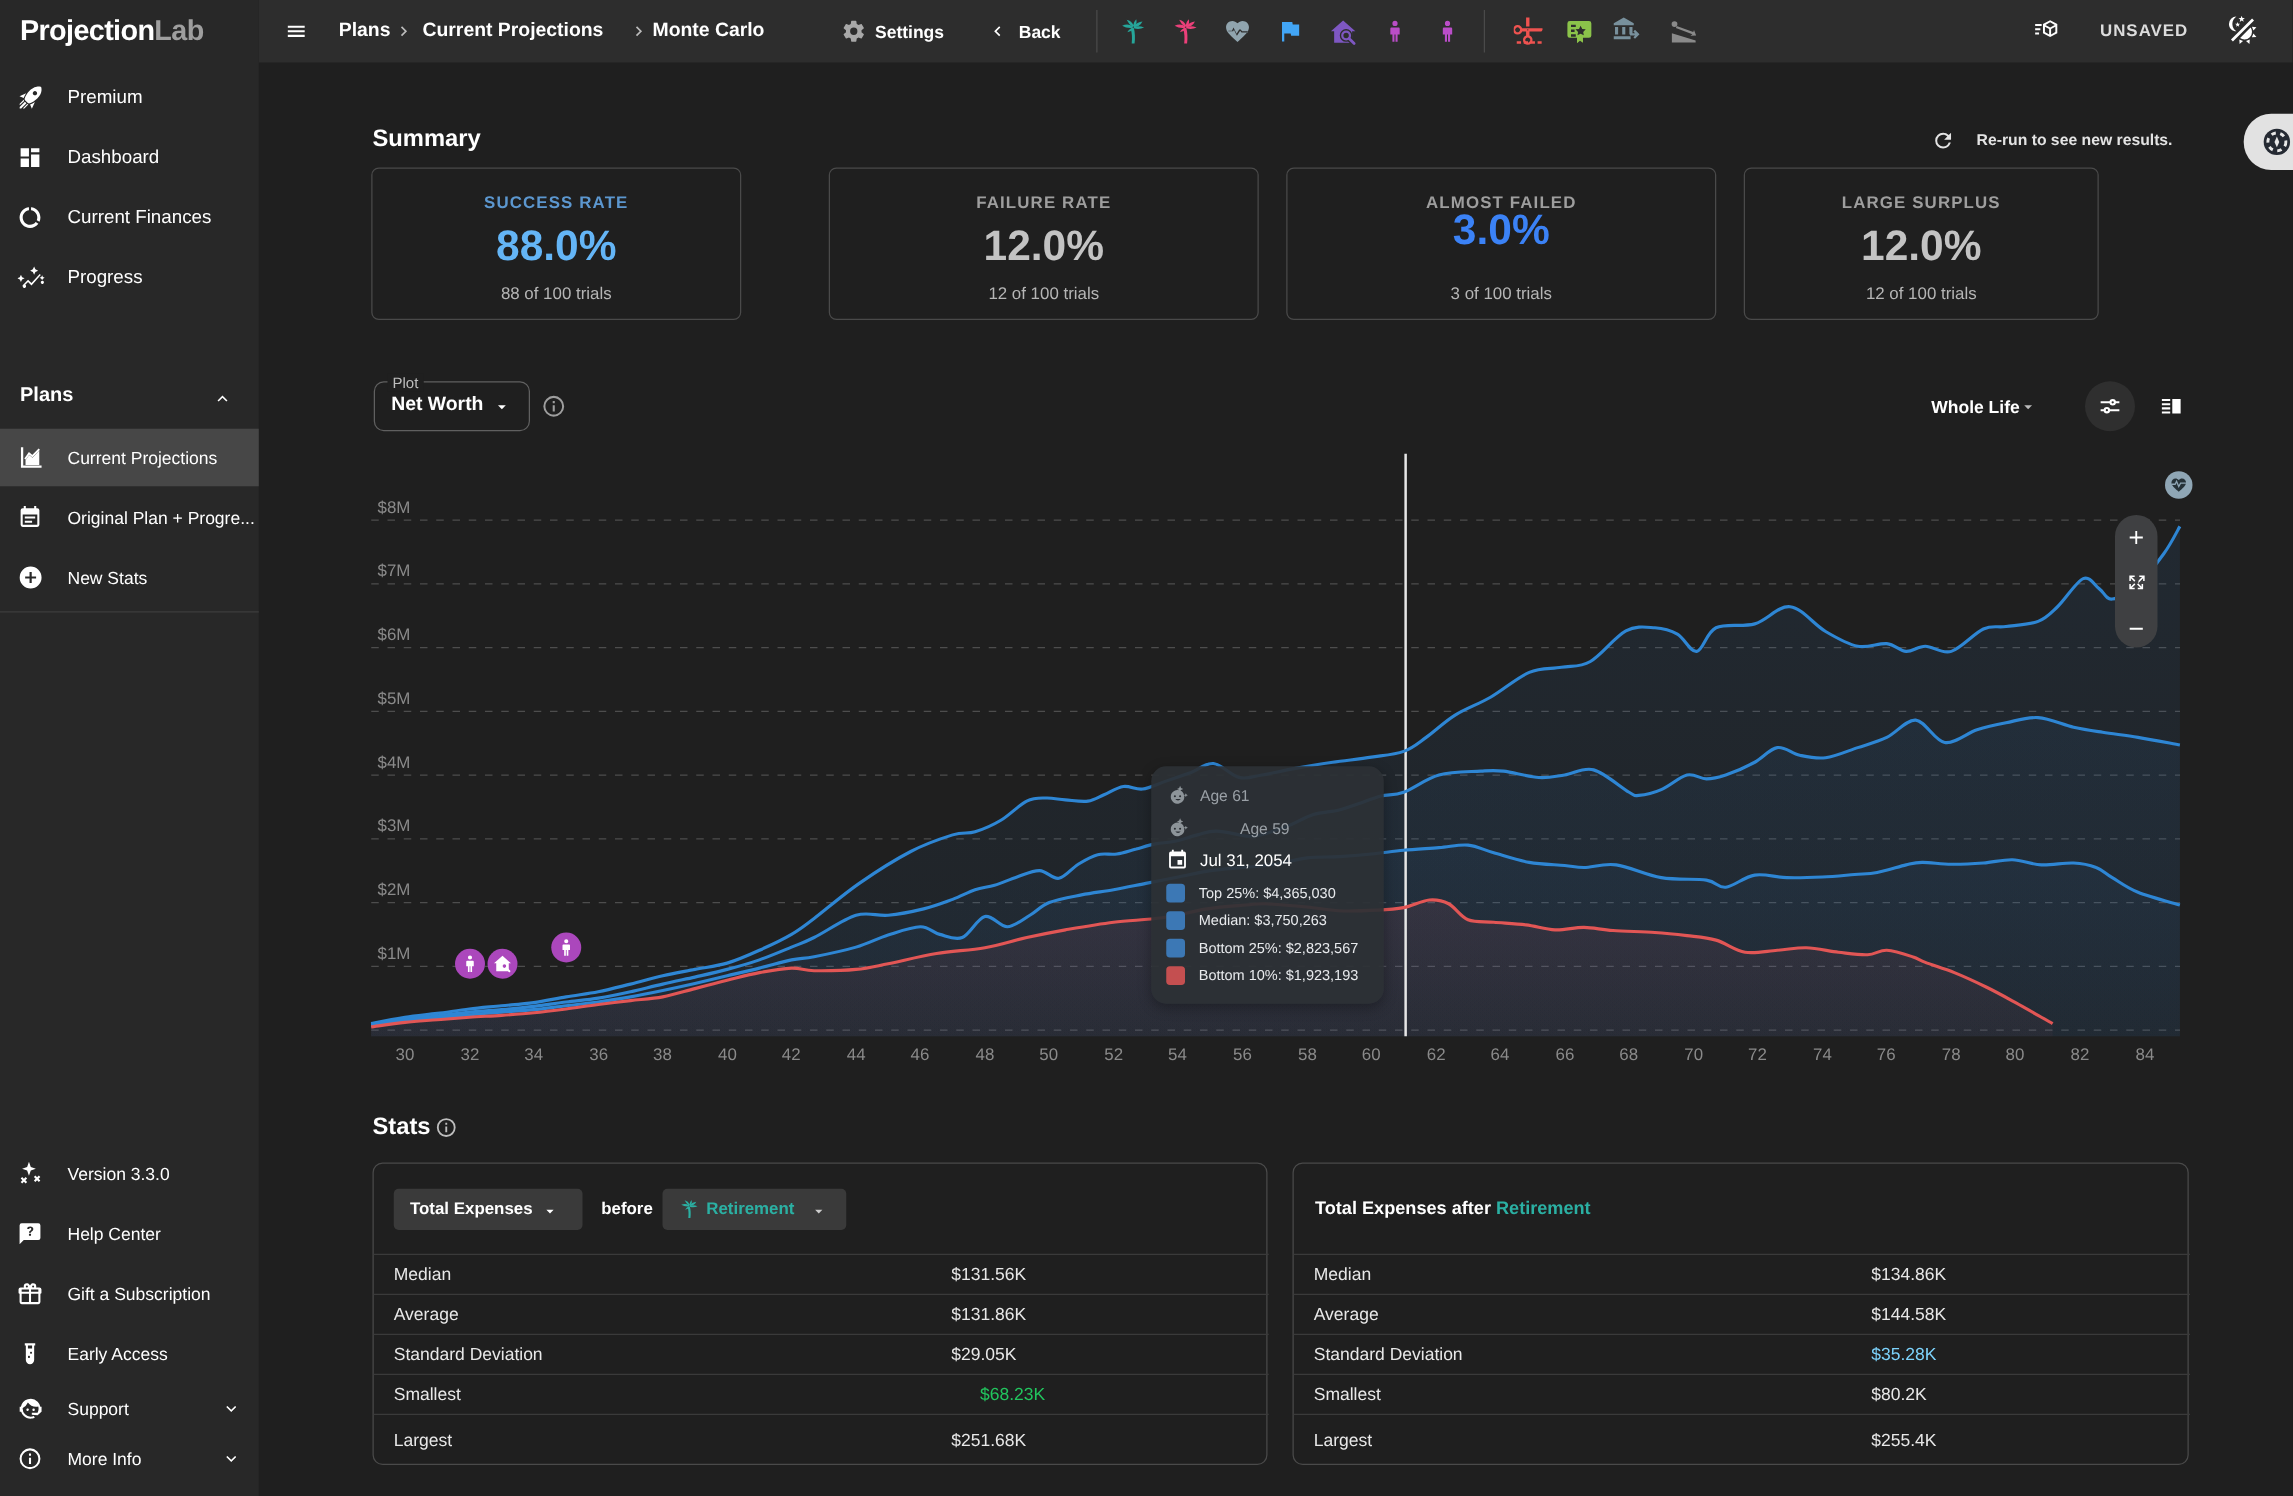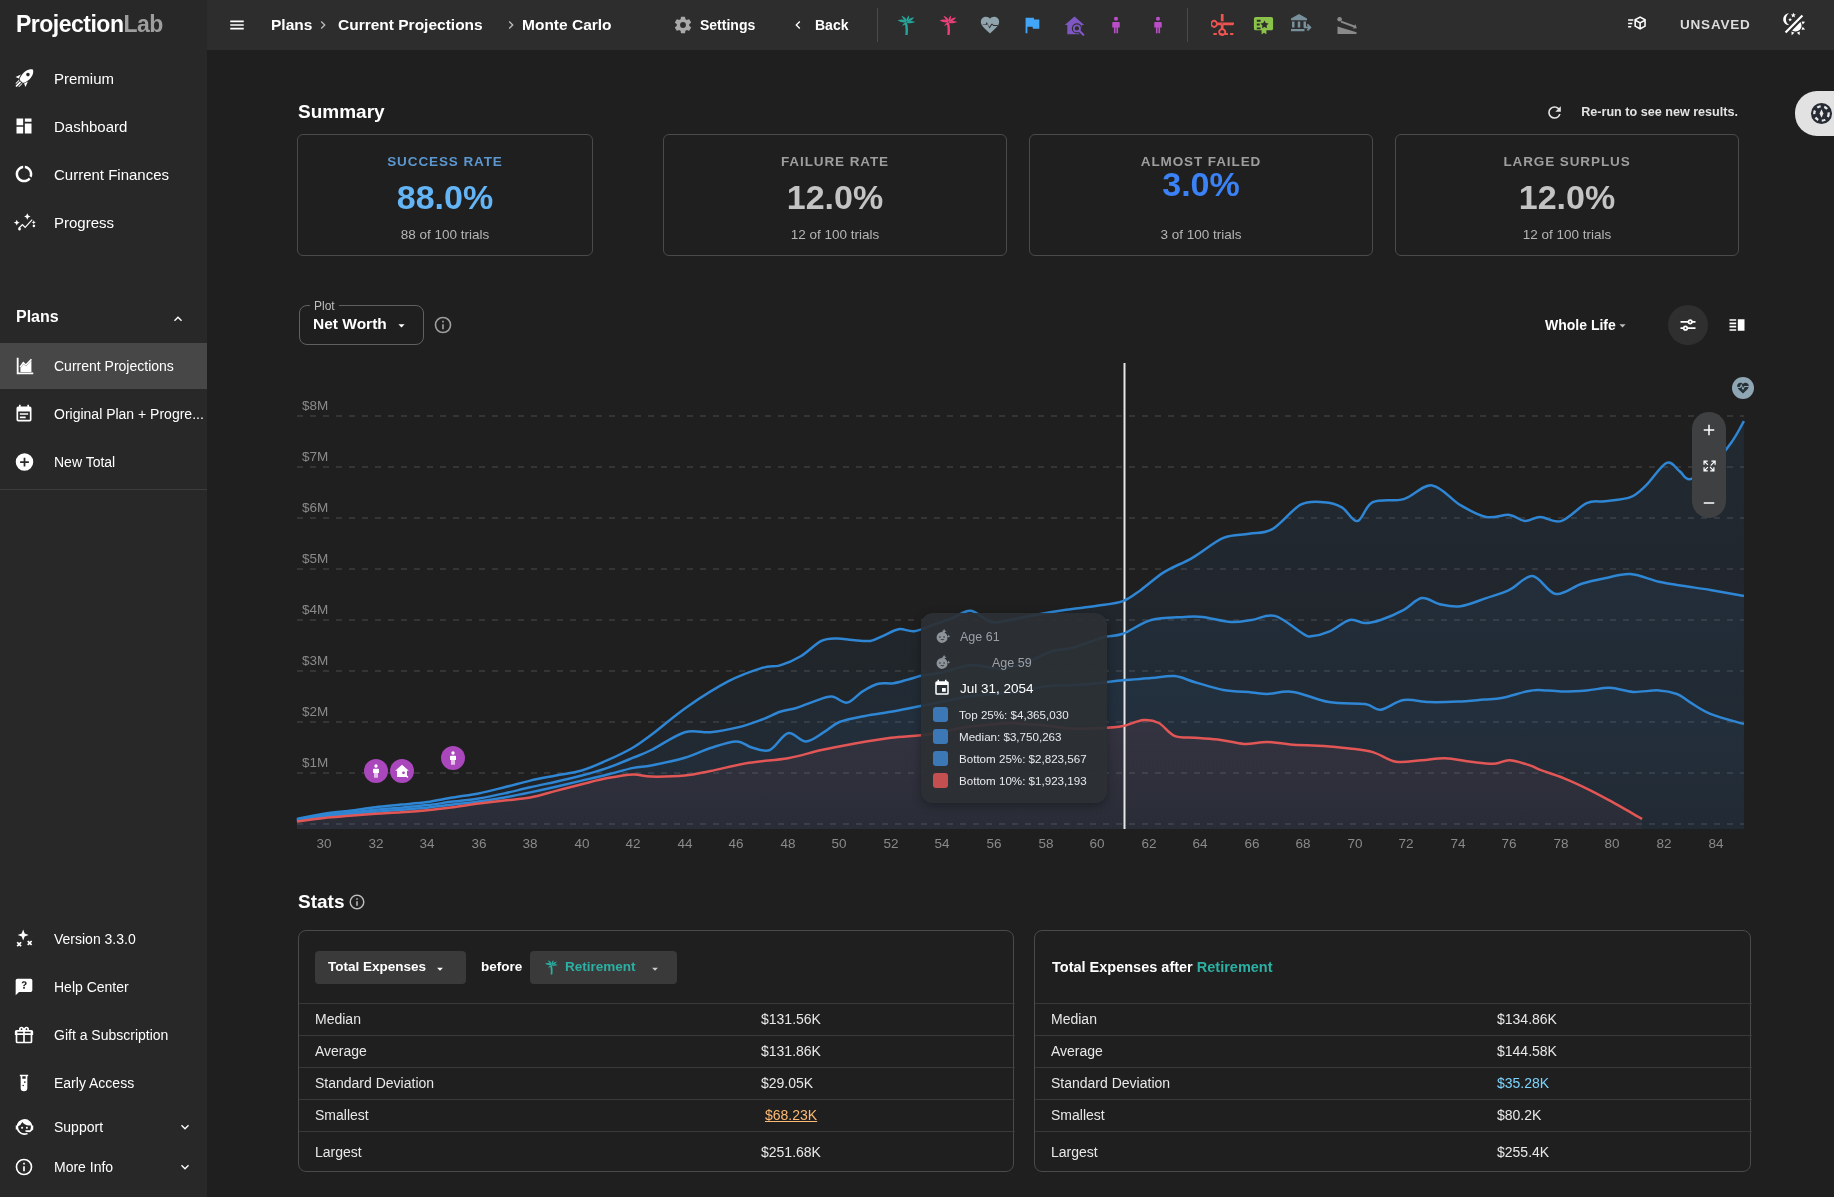--- a/index.html
+++ b/index.html
@@ -60,21 +60,21 @@
     <div class="mi" style="top:394px;font-weight:normal;font-size:14px;">
       <svg width="20" height="20" viewBox="0 0 24 24">
         <path fill="#fff" d="M19 3h-1V1h-2v2H8V1H6v2H5a2 2 0 0 0-2 2v14a2 2 0 0 0 2 2h14a2 2 0 0 0 2-2V5a2 2 0 0 0-2-2m0 16H5V9h14v10M7 11h10v2H7v-2m0 4h7v2H7v-2Z"></path>
       </svg>
       <span class="txt">Original Plan + Progre...</span>
     </div>
     <div class="mi" style="top:442px;font-weight:normal;font-size:14px;">
       <svg width="21" height="21" viewBox="0 0 24 24">
         <path fill="#fff" d="M12 2a10 10 0 1 0 0 20 10 10 0 0 0 0-20m5 11h-4v4h-2v-4H7v-2h4V7h2v4h4v2Z"></path>
       </svg>
-      <span class="txt">New Total</span>
+      <span class="txt">New Stats</span>
     </div>
   <div class="abs" style="left:0;top:489px;width:207px;height:1px;background:#3d3d3d;"></div>
   <div class="mi" style="top:919px;font-weight:normal;font-size:14px;">
       <svg width="22" height="22" viewBox="0 0 24 24">
         <path fill="#fff" d="M10 1.5 11.6 6 16 7.6 11.6 9.2 10 13.7 8.4 9.2 4 7.6 8.4 6 10 1.5M4.1 14.9l1.5 1.5 1.5-1.5 1.3 1.3-1.5 1.5 1.5 1.5-1.3 1.3-1.5-1.5-1.5 1.5-1.3-1.3 1.5-1.5-1.5-1.5 1.3-1.3m11.5-1.4 1.5 1.5 1.5-1.5 1.3 1.3-1.5 1.5 1.5 1.5-1.3 1.3-1.5-1.5-1.5 1.5-1.3-1.3 1.5-1.5-1.5-1.5 1.3-1.3"></path>
       </svg>
       <span class="txt">Version 3.3.0</span>
     </div>
     <div class="mi" style="top:967px;font-weight:normal;font-size:14px;">
       <svg width="20" height="20" viewBox="0 0 24 24">
@@ -243,21 +243,21 @@
 <div class="card" style="left:663px;top:134px;width:344px;height:122px;">
 <div class="ctitle" style="top:19px;color:#9e9e9e;">FAILURE RATE</div>
 <div class="cval" style="top:43px;color:#c3c3c3;">12.0%</div>
 <div class="csub" style="top:92px;">12 of 100 trials</div>
   </div>
 <div class="card" style="left:1029px;top:134px;width:344px;height:122px;">
 <div class="ctitle" style="top:19px;color:#9e9e9e;">ALMOST FAILED</div>
 <div class="cval" style="top:30px;color:#3b82f6;">3.0%</div>
 <div class="csub" style="top:92px;">3 of 100 trials</div>
   </div>
-<div class="card" style="left:1395px;top:134px;width:344px;height:122px;">
+<div class="card" style="left:1395px;top:134px;width:284px;height:122px;">
 <div class="ctitle" style="top:19px;color:#9e9e9e;">LARGE SURPLUS</div>
 <div class="cval" style="top:43px;color:#c3c3c3;">12.0%</div>
 <div class="csub" style="top:92px;">12 of 100 trials</div>
   </div>
 <div class="abs" style="left:299px;top:305px;width:125px;height:40px;border:1px solid #606060;border-radius:8px;"></div>
 <div class="abs" style="left:310px;top:299px;padding:0 4px;background:#1f1f1f;font-size:12px;color:#bdbdbd;">Plot</div>
 <div class="abs" style="left:313px;top:315px;font-size:15.5px;font-weight:bold;color:#fff;">Net Worth</div>
 <svg class="abs" style="left:394px;top:318px;" width="15" height="15" viewBox="0 0 24 24">
     <path fill="#fff" d="M7 10l5 5 5-5z"></path>
   </svg>
@@ -434,21 +434,21 @@
     <span class="abs" style="left:16px;top:80px;font-size:14px;color:#e8e8e8;">Median</span>
     <span class="abs" style="left:462px;top:80px;font-size:14px;color:#e8e8e8;">$131.56K</span>
     <div class="abs" style="left:0;top:104px;width:716px;height:1px;background:#3a3a3a;"></div>
     <span class="abs" style="left:16px;top:112px;font-size:14px;color:#e8e8e8;">Average</span>
     <span class="abs" style="left:462px;top:112px;font-size:14px;color:#e8e8e8;">$131.86K</span>
     <div class="abs" style="left:0;top:136px;width:716px;height:1px;background:#3a3a3a;"></div>
     <span class="abs" style="left:16px;top:144px;font-size:14px;color:#e8e8e8;">Standard Deviation</span>
     <span class="abs" style="left:462px;top:144px;font-size:14px;color:#e8e8e8;">$29.05K</span>
     <div class="abs" style="left:0;top:168px;width:716px;height:1px;background:#3a3a3a;"></div>
     <span class="abs" style="left:16px;top:176px;font-size:14px;color:#e8e8e8;">Smallest</span>
-    <span class="abs" style="left:466px;top:176px;font-size:14px;color:#fdba74;text-decoration:underline;">$68.23K</span>
+    <span class="abs" style="left:485px;top:176px;font-size:14px;color:#22c55e;">$68.23K</span>
     <div class="abs" style="left:0;top:200px;width:716px;height:1px;background:#3a3a3a;"></div>
     <span class="abs" style="left:16px;top:213px;font-size:14px;color:#e8e8e8;">Largest</span>
     <span class="abs" style="left:462px;top:213px;font-size:14px;color:#e8e8e8;">$251.68K</span>
   </div>
 <div class="card" style="left:1034px;top:930px;width:717px;height:242px;border-radius:8px;">
     <span class="abs" style="left:17px;top:28px;font-size:14.5px;font-weight:bold;color:#fff;">Total Expenses after <span style="color:#2bb0a3;">Retirement</span></span>
     <div class="abs" style="left:0;top:72px;width:717px;height:1px;background:#3a3a3a;"></div>
     <span class="abs" style="left:16px;top:80px;font-size:14px;color:#e8e8e8;">Median</span>
     <span class="abs" style="left:462px;top:80px;font-size:14px;color:#e8e8e8;">$134.86K</span>
     <div class="abs" style="left:0;top:104px;width:717px;height:1px;background:#3a3a3a;"></div>

